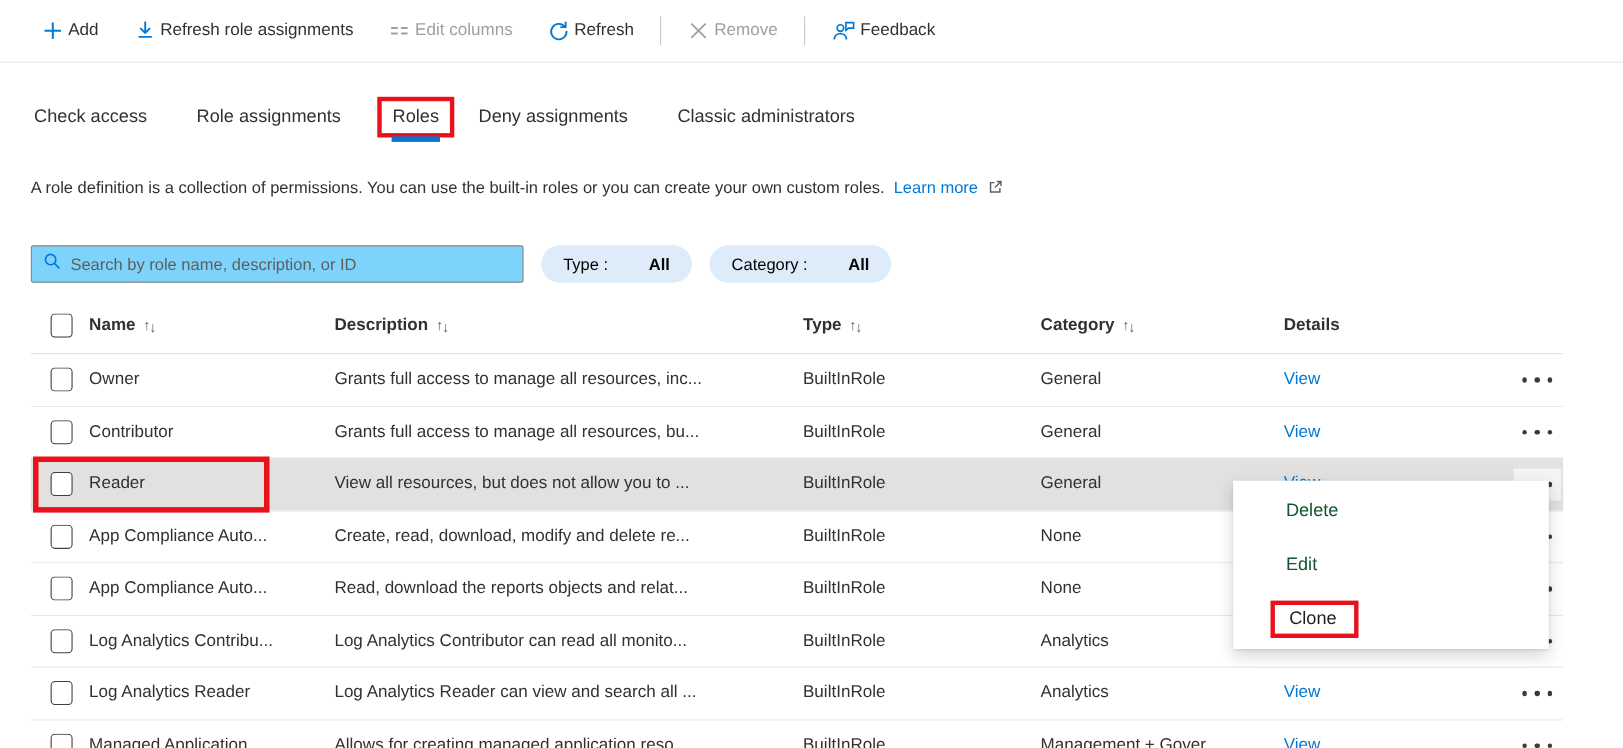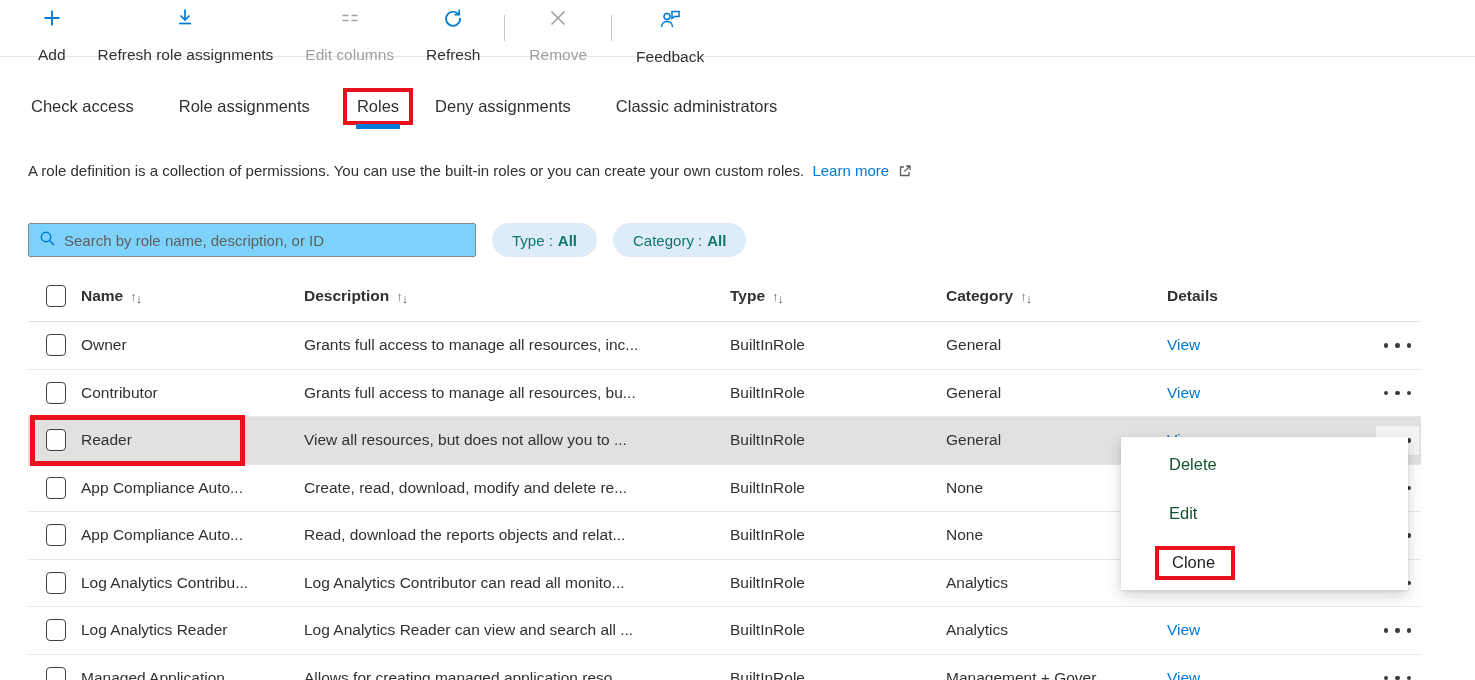--- a/index.html
+++ b/index.html
@@ -3,22 +3,22 @@
 <meta charset="utf-8">
 <style>
   * { margin:0; padding:0; box-sizing:border-box; }
   html,body { width:1475px; height:680px; overflow:hidden; background:#fff;
     font-family:"Liberation Sans","DejaVu Sans",sans-serif; color:#323130; }
   .page { position:relative; width:1475px; height:680px; }
 
   
   .commandbar { position:absolute; top:0; left:0; right:0; height:57px;
     display:flex; align-items:center; padding-left:22px; border-bottom:1px solid #e8e6e4; }
-  .cmd { display:flex; align-items:center; gap:18px; padding:0 16px; height:40px;
-    background:none; border:none; font-family:inherit; font-size:15.5px; color:#323130; cursor:pointer;flex-direction:column; }
+  .cmd { display:flex; align-items:center; gap:4px; padding:0 16px; height:40px;
+    background:none; border:none; font-family:inherit; font-size:15.5px; color:#323130; cursor:pointer; }
   .cmd.disabled { color:#a19f9d; cursor:default; }
   .cmd svg { display:block; }
   .vsep { width:1px; height:26px; background:#c8c6c4; margin:0 8px; }
 
   
   .tabs { position:absolute; top:88px; left:17px; display:flex; align-items:center; }
   .tab { position:relative; font-size:16.5px; color:#323130; padding:5px 10px;
     border:4px solid transparent; margin-right:17px; cursor:pointer; white-space:nowrap; }
   .tab.annotated { border-color:#e8111c; margin-left:2px; margin-right:8px; }
   .tab.active::after { content:""; position:absolute; left:9px; right:9px; bottom:-8px;
@@ -30,22 +30,22 @@
   .ext-icon { display:inline-block; vertical-align:-2px; margin-left:5px; }
 
   
   .filters { position:absolute; top:223px; left:28px; display:flex; align-items:center; }
   .searchbox { display:flex; align-items:center; width:448px; height:34px;
     border:1px solid #8a8886; border-radius:2px; padding-left:10px; background:#7dd3fc; }
   .searchbox input { flex:1; border:none; outline:none; font-family:inherit;
     font-size:15px; color:#323130; margin-left:8px; background:transparent; }
   .searchbox input::placeholder { color:#605e5c; }
   .pill { display:flex; align-items:center; height:34px; border-radius:17px;
-    background:#deecf9; padding:0 20px; font-size:15px; color:#0f766e;
-    margin-left:16px; cursor:pointer; white-space:nowrap; }
+    background:#deecf9; padding:0 20px; font-size:15px; color:#000000;
+    margin-left:16px; cursor:pointer; white-space:nowrap;gap:32px; }
   .pill:first-of-type { margin-left:39px; }
   .pill b { margin-left:5px; }
 
   
   .tbl { position:absolute; top:270px; left:28px; width:1393px; }
   .trow { display:grid; grid-template-columns:53px 223px 426px 216px 221px 100px 1fr;
     align-items:center; height:47.5px; border-top:1px solid #ebe9e7; position:relative; }
   .trow.head { height:51px; border-top:none; font-weight:bold; font-size:15.5px; }
   .trow.head + .trow { border-top:1px solid #e3e1df; }
   .cell { font-size:15.5px; color:#323130; white-space:nowrap; overflow:hidden;

